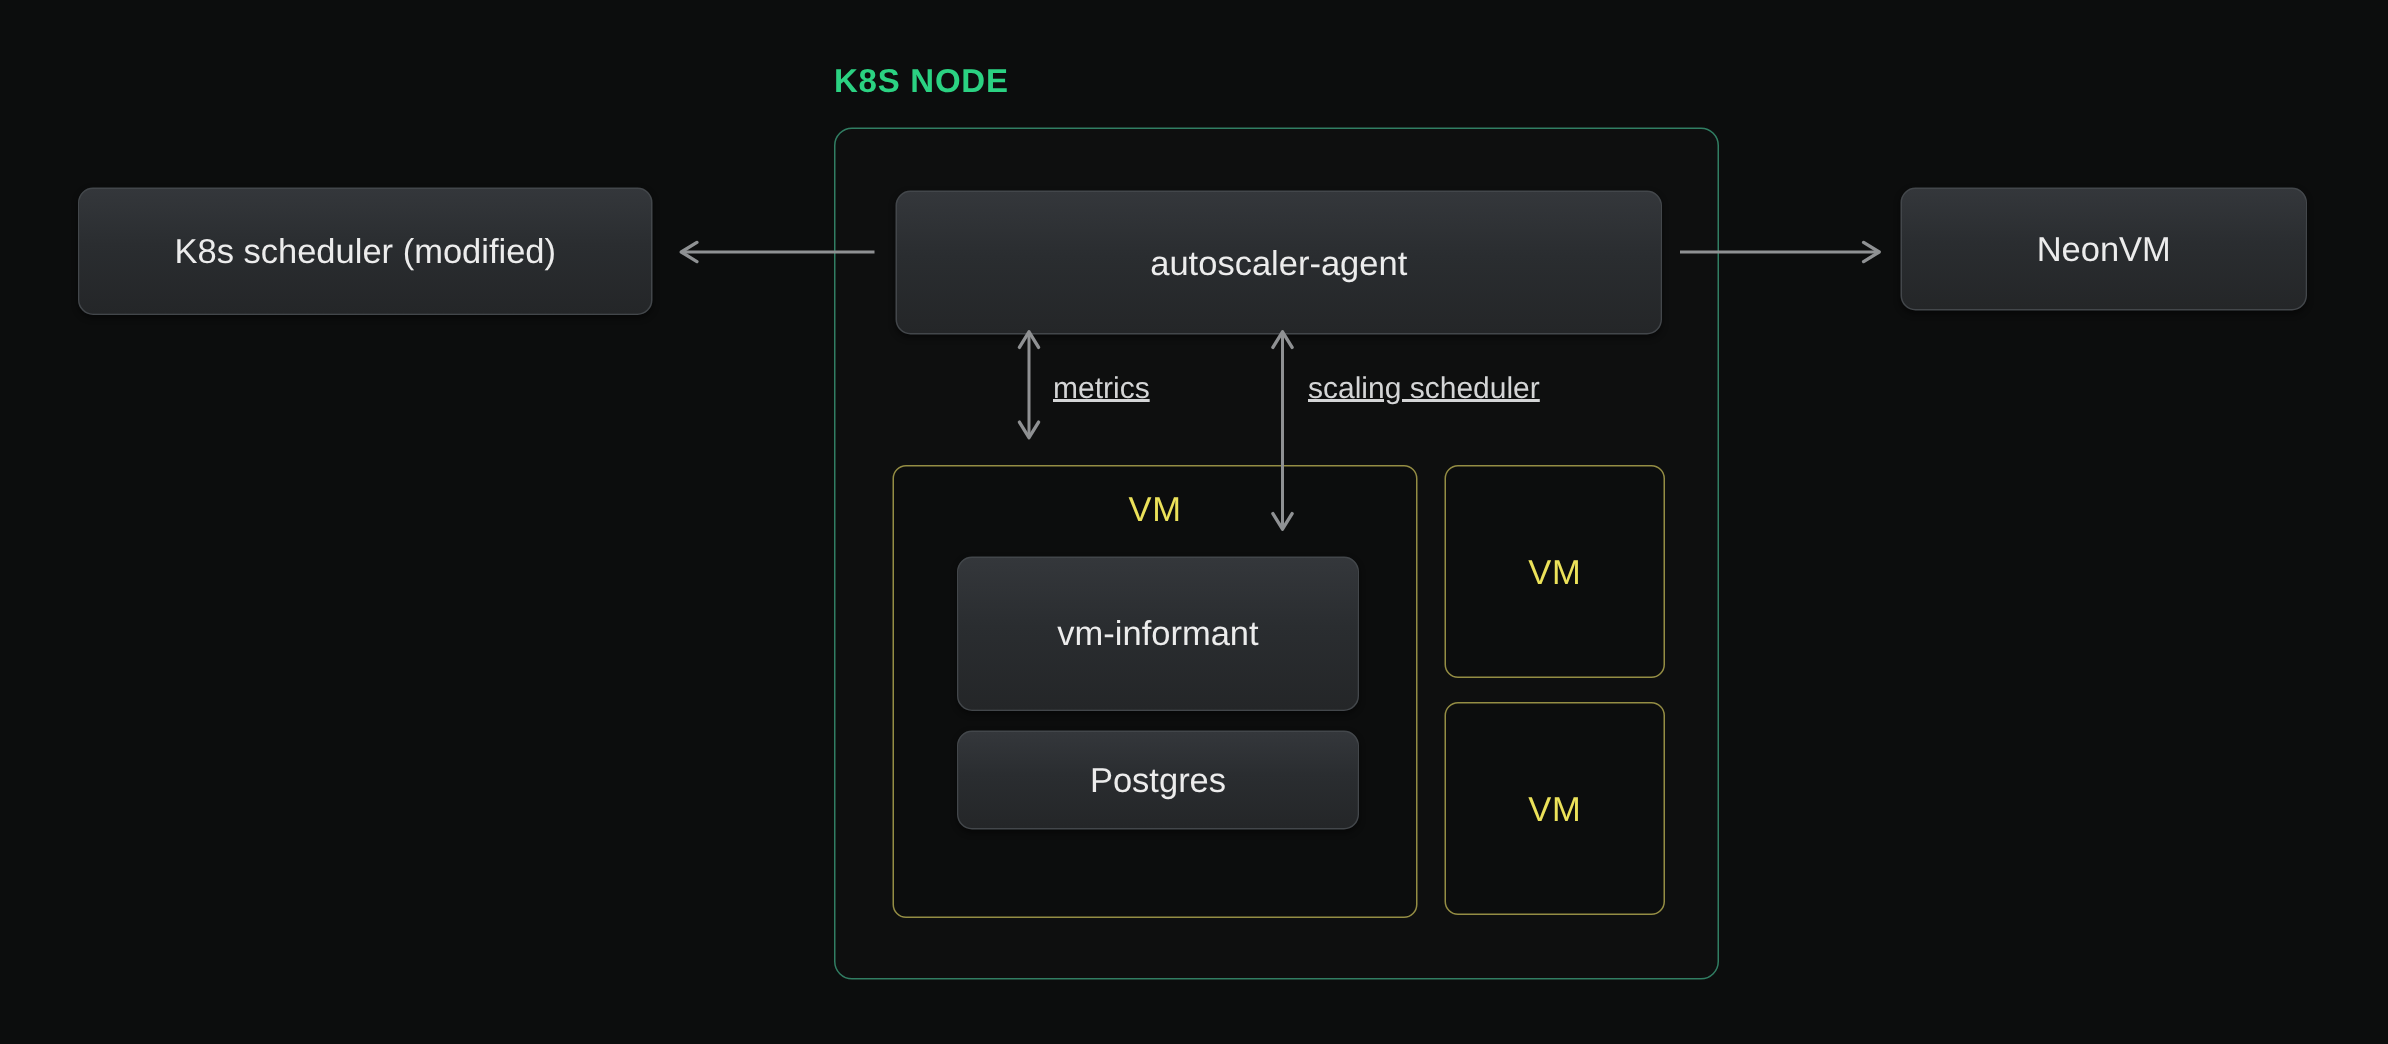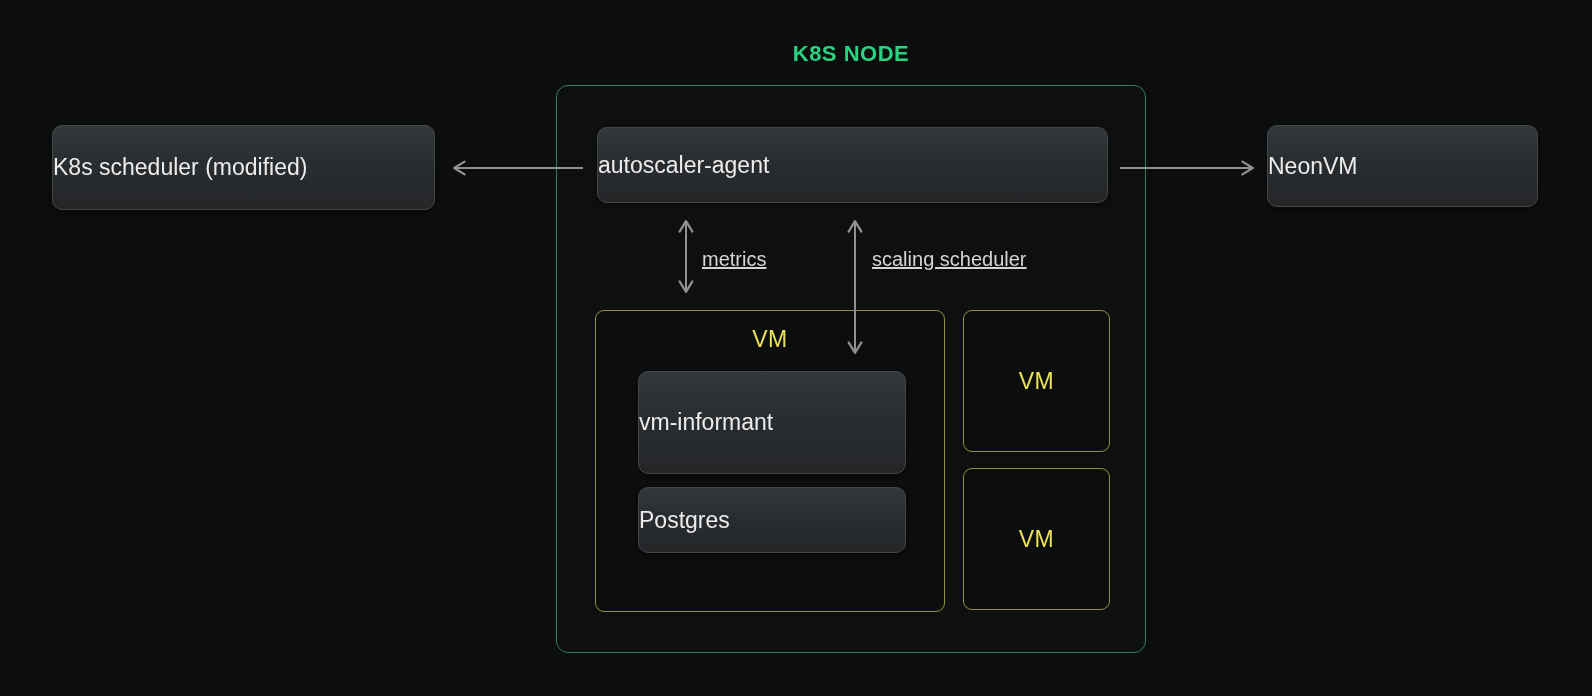--- a/index.html
+++ b/index.html
@@ -21,41 +21,41 @@
     background: var(--background);
     font-family: "Liberation Sans", "DejaVu Sans", sans-serif;
     overflow: hidden;
     position: relative;
   }
   .stage { position: absolute; left: 0; top: 0; width: 1592px; height: 696px; }
 
   .diagram-title {
     position: absolute;
     left: 556px; top: 41px; width: 590px;
-    text-align: center;
+    text-align: left;
     color: var(--title-green);
     font-size: 22px;
     font-weight: bold;
     letter-spacing: 0.5px;
   }
 
   .k8s-node-container {
     position: absolute;
     left: 556px; top: 85px; width: 590px; height: 568px;
     border: 1.5px solid var(--node-border-green);
     border-radius: 12px;
     background: rgba(255,255,255,0.012);
   }
 
   .gray-box {
     position: absolute;
     background: linear-gradient(180deg, var(--gray-box-top) 0%, #2a2d30 45%, var(--gray-box-bottom) 100%);
     border: 1px solid var(--gray-box-border);
     border-radius: 10px;
-    display: flex; align-items: center; 
+    display: flex; align-items: center; justify-content: center;
     color: var(--box-text);
     font-size: 23px;
     box-shadow: 0 2px 4px rgba(0,0,0,0.45);
   }
 
   .vm-outline-box {
     position: absolute;
     border: 1.2px solid var(--vm-border-yellow);
     border-radius: 9px;
     background: rgba(0,0,0,0.12);
@@ -98,21 +98,21 @@
 <div class="stage">
 
   <div class="diagram-title">K8S NODE</div>
 
   <div class="k8s-node-container"></div>
 
   <div class="gray-box" style="left:52px; top:125px; width:383px; height:85px;">
     <span>K8s scheduler (modified)</span>
   </div>
 
-  <div class="gray-box" style="left:597px; top:127px; width:511px; height:76px;">
+  <div class="gray-box" style="left:597px; top:127px; width:511px; height:96px;">
     <span>autoscaler-agent</span>
   </div>
 
   <div class="gray-box" style="left:1267px; top:125px; width:271px; height:82px;">
     <span>NeonVM</span>
   </div>
 
   <div class="vm-outline-box" style="left:595px; top:310px; width:350px; height:302px;">
     <div class="vm-label vm-label-top">VM</div>
     <div class="gray-box" style="left:42px; top:60px; width:268px; height:103px;">

